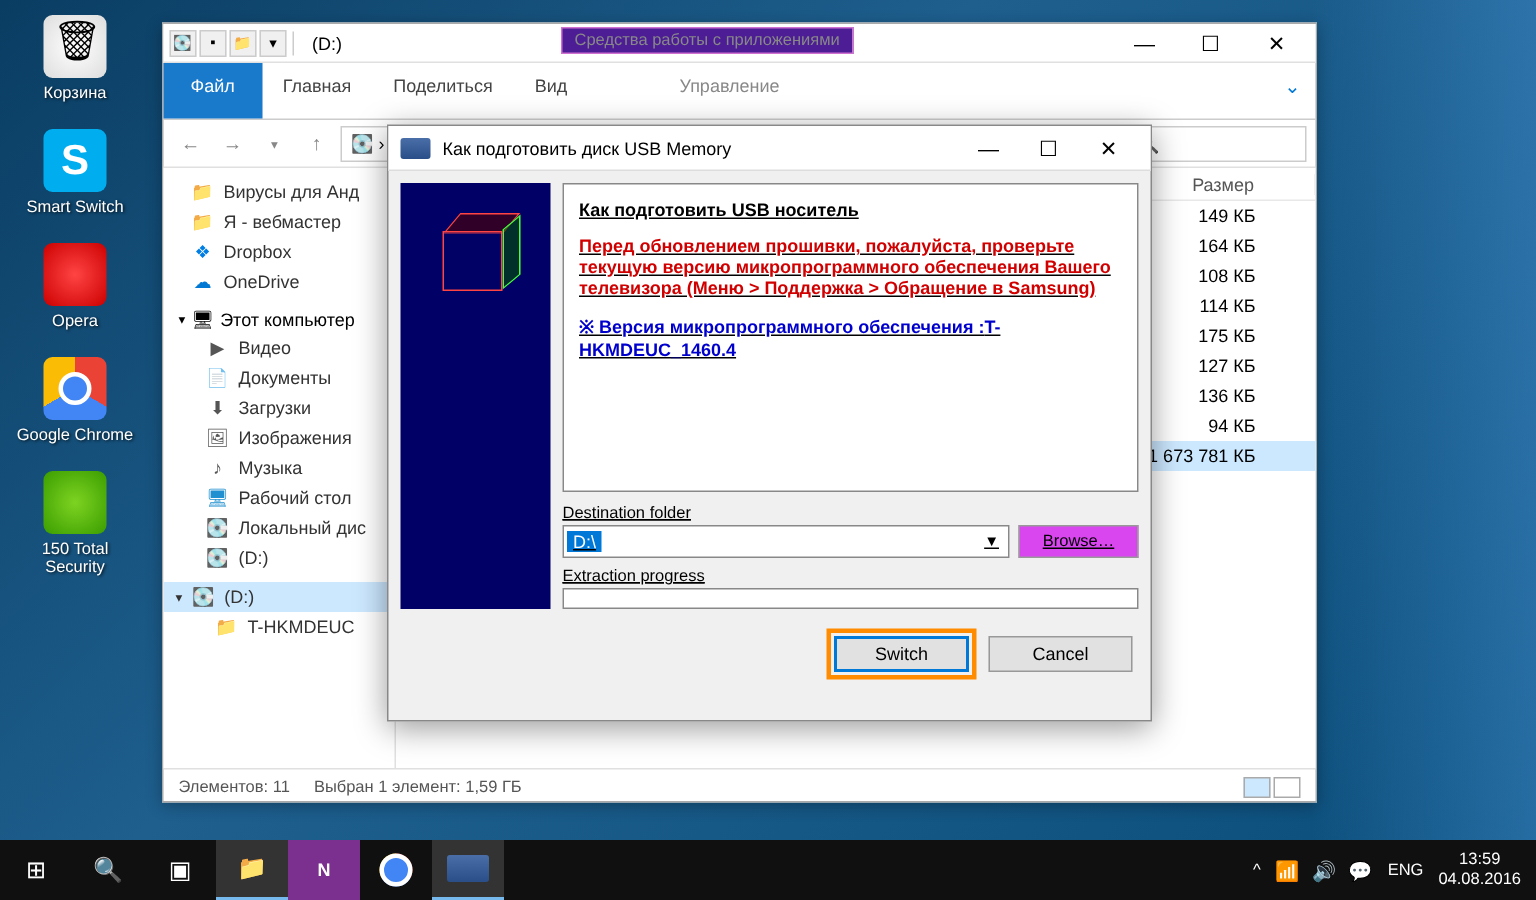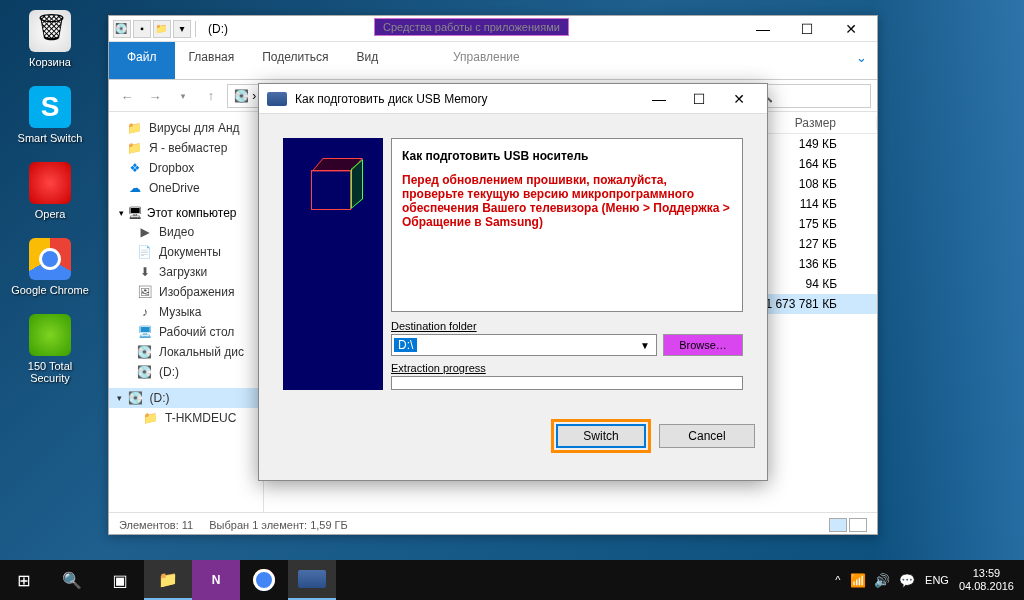--- a/index.html
+++ b/index.html
@@ -55,21 +55,21 @@
 .vt { width: 18px; height: 14px; border: 1px solid #aaa; }
 .vt.active { background: #cce8ff; }
 
 
 .modal { position: absolute; left: 258px; top: 83px; width: 510px; height: 398px; background: #f0f0f0; border: 1px solid #888; box-shadow: 0 4px 20px rgba(0,0,0,0.4); z-index: 100; }
 .modal-title { height: 30px; background: white; display: flex; align-items: center; padding: 0 8px; border-bottom: 1px solid #ddd; }
 .modal-title .mt-icon { width: 20px; height: 14px; background: linear-gradient(#4a6fa8, #2a4f88); border-radius: 2px; margin-right: 8px; }
 .modal-title .mt-text { font-size: 12px; flex: 1; }
 .modal-title .mt-ctrl { width: 40px; height: 28px; display: flex; align-items: center; justify-content: center; font-size: 14px; }
 
-.modal-body { display: flex; padding: 24px; gap: 8px; height: 300px; }
+.modal-body { display: flex; padding: 8px; gap: 8px; height: 300px; text-decoration: underline; }
 .modal-side { width: 100px; background: #000066; display: flex; justify-content: center; padding-top: 18px; flex-shrink: 0; }
 .cube { width: 60px; height: 60px; position: relative; }
 .cube-face { position: absolute; border: 1px solid #ff4444; }
 .cube-front { width: 40px; height: 40px; left: 8px; top: 14px; background: rgba(0,0,100,0.6); }
 .cube-top { width: 40px; height: 14px; left: 14px; top: 2px; transform: skewX(-40deg); background: rgba(80,0,0,0.6); }
 .cube-side { width: 12px; height: 40px; left: 48px; top: 8px; transform: skewY(-40deg); background: rgba(0,80,0,0.6); border-color: #44ff44; }
 
 .modal-main { flex: 1; display: flex; flex-direction: column; }
 .instructions { flex: 1; border: 1px solid #888; background: white; padding: 10px; font-size: 12px; overflow-y: scroll; position: relative; }
 .instructions .heading { font-weight: bold; margin-bottom: 10px; }
@@ -315,20 +315,23 @@
         <div class="cube">
           <div class="cube-face cube-top"></div>
           <div class="cube-face cube-side"></div>
           <div class="cube-face cube-front"></div>
         </div>
       </div>
       <div class="modal-main">
         <div class="instructions">
           <div class="heading">Как подготовить USB носитель</div>
           <div class="warning">Перед обновлением прошивки, пожалуйста, проверьте текущую версию микропрограммного обеспечения Вашего телевизора (Меню &gt; Поддержка &gt; Обращение в Samsung)</div>
+          <div class="version">
+            <span>※ Версия микропрограммного обеспечения :</span><span>T-HKMDEUC_1460.4</span>
+          </div>
         </div>
         <div class="dest-section">
           <div class="dest-label">Destination folder</div>
           <div class="dest-row">
             <div class="dest-combo">
               <span class="val">D:\</span>
               <span class="arrow">▼</span>
             </div>
             <button class="browse-btn">Browse…</button>
           </div>

